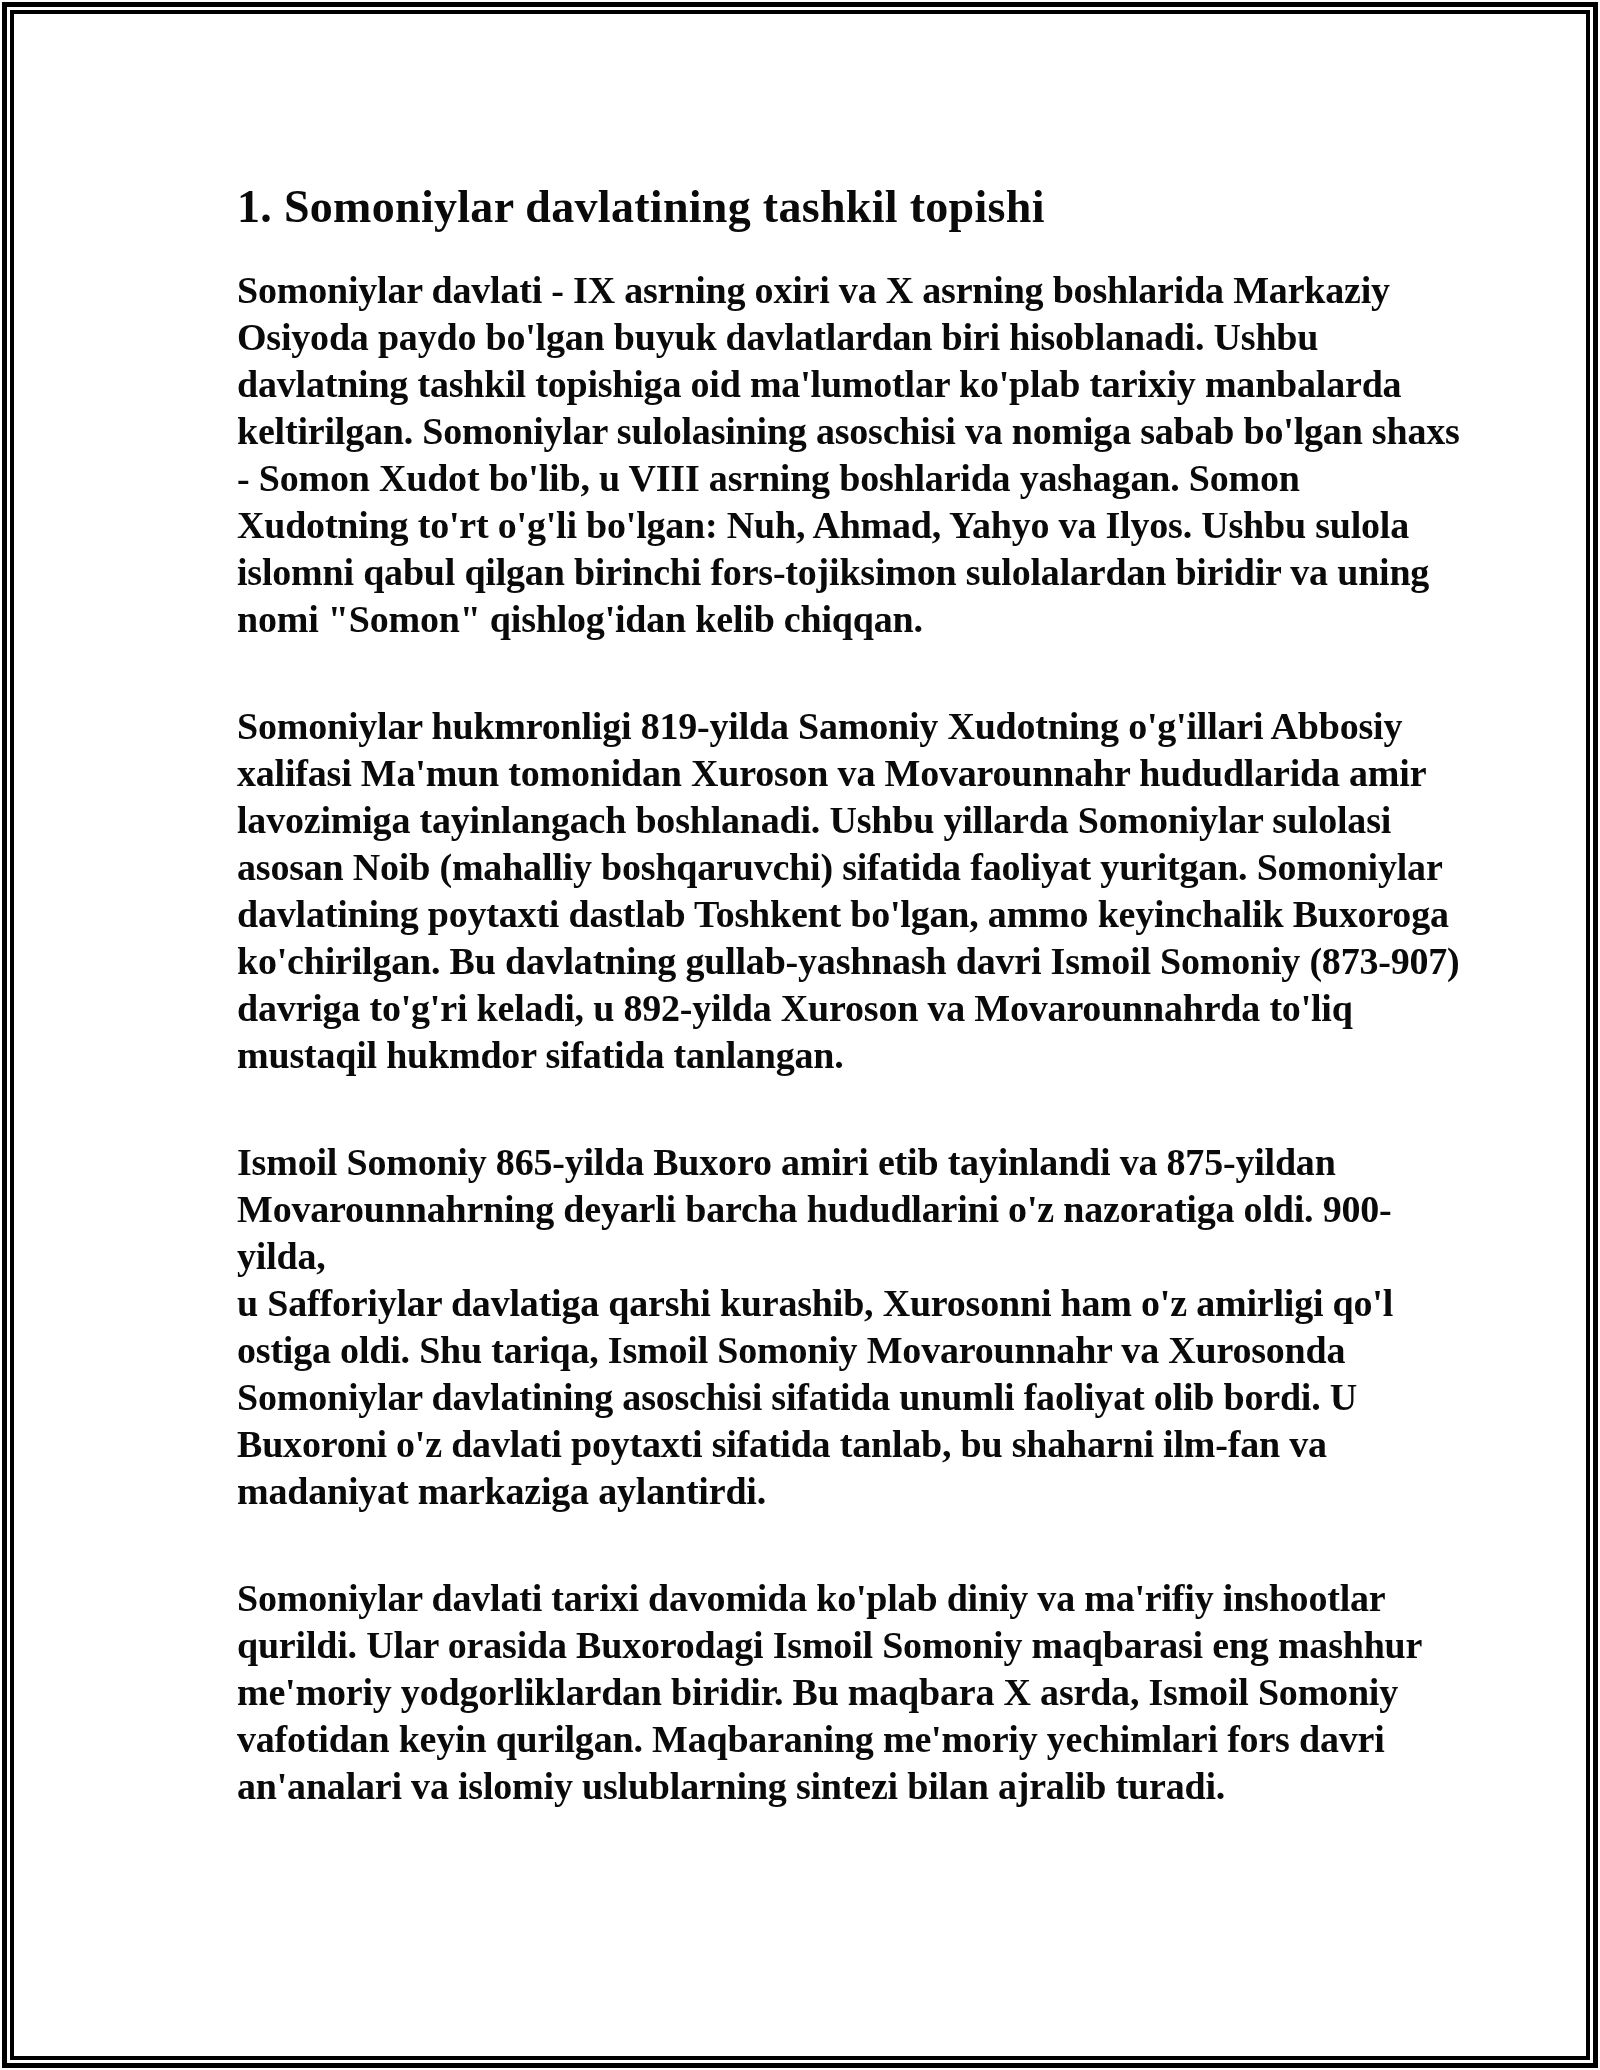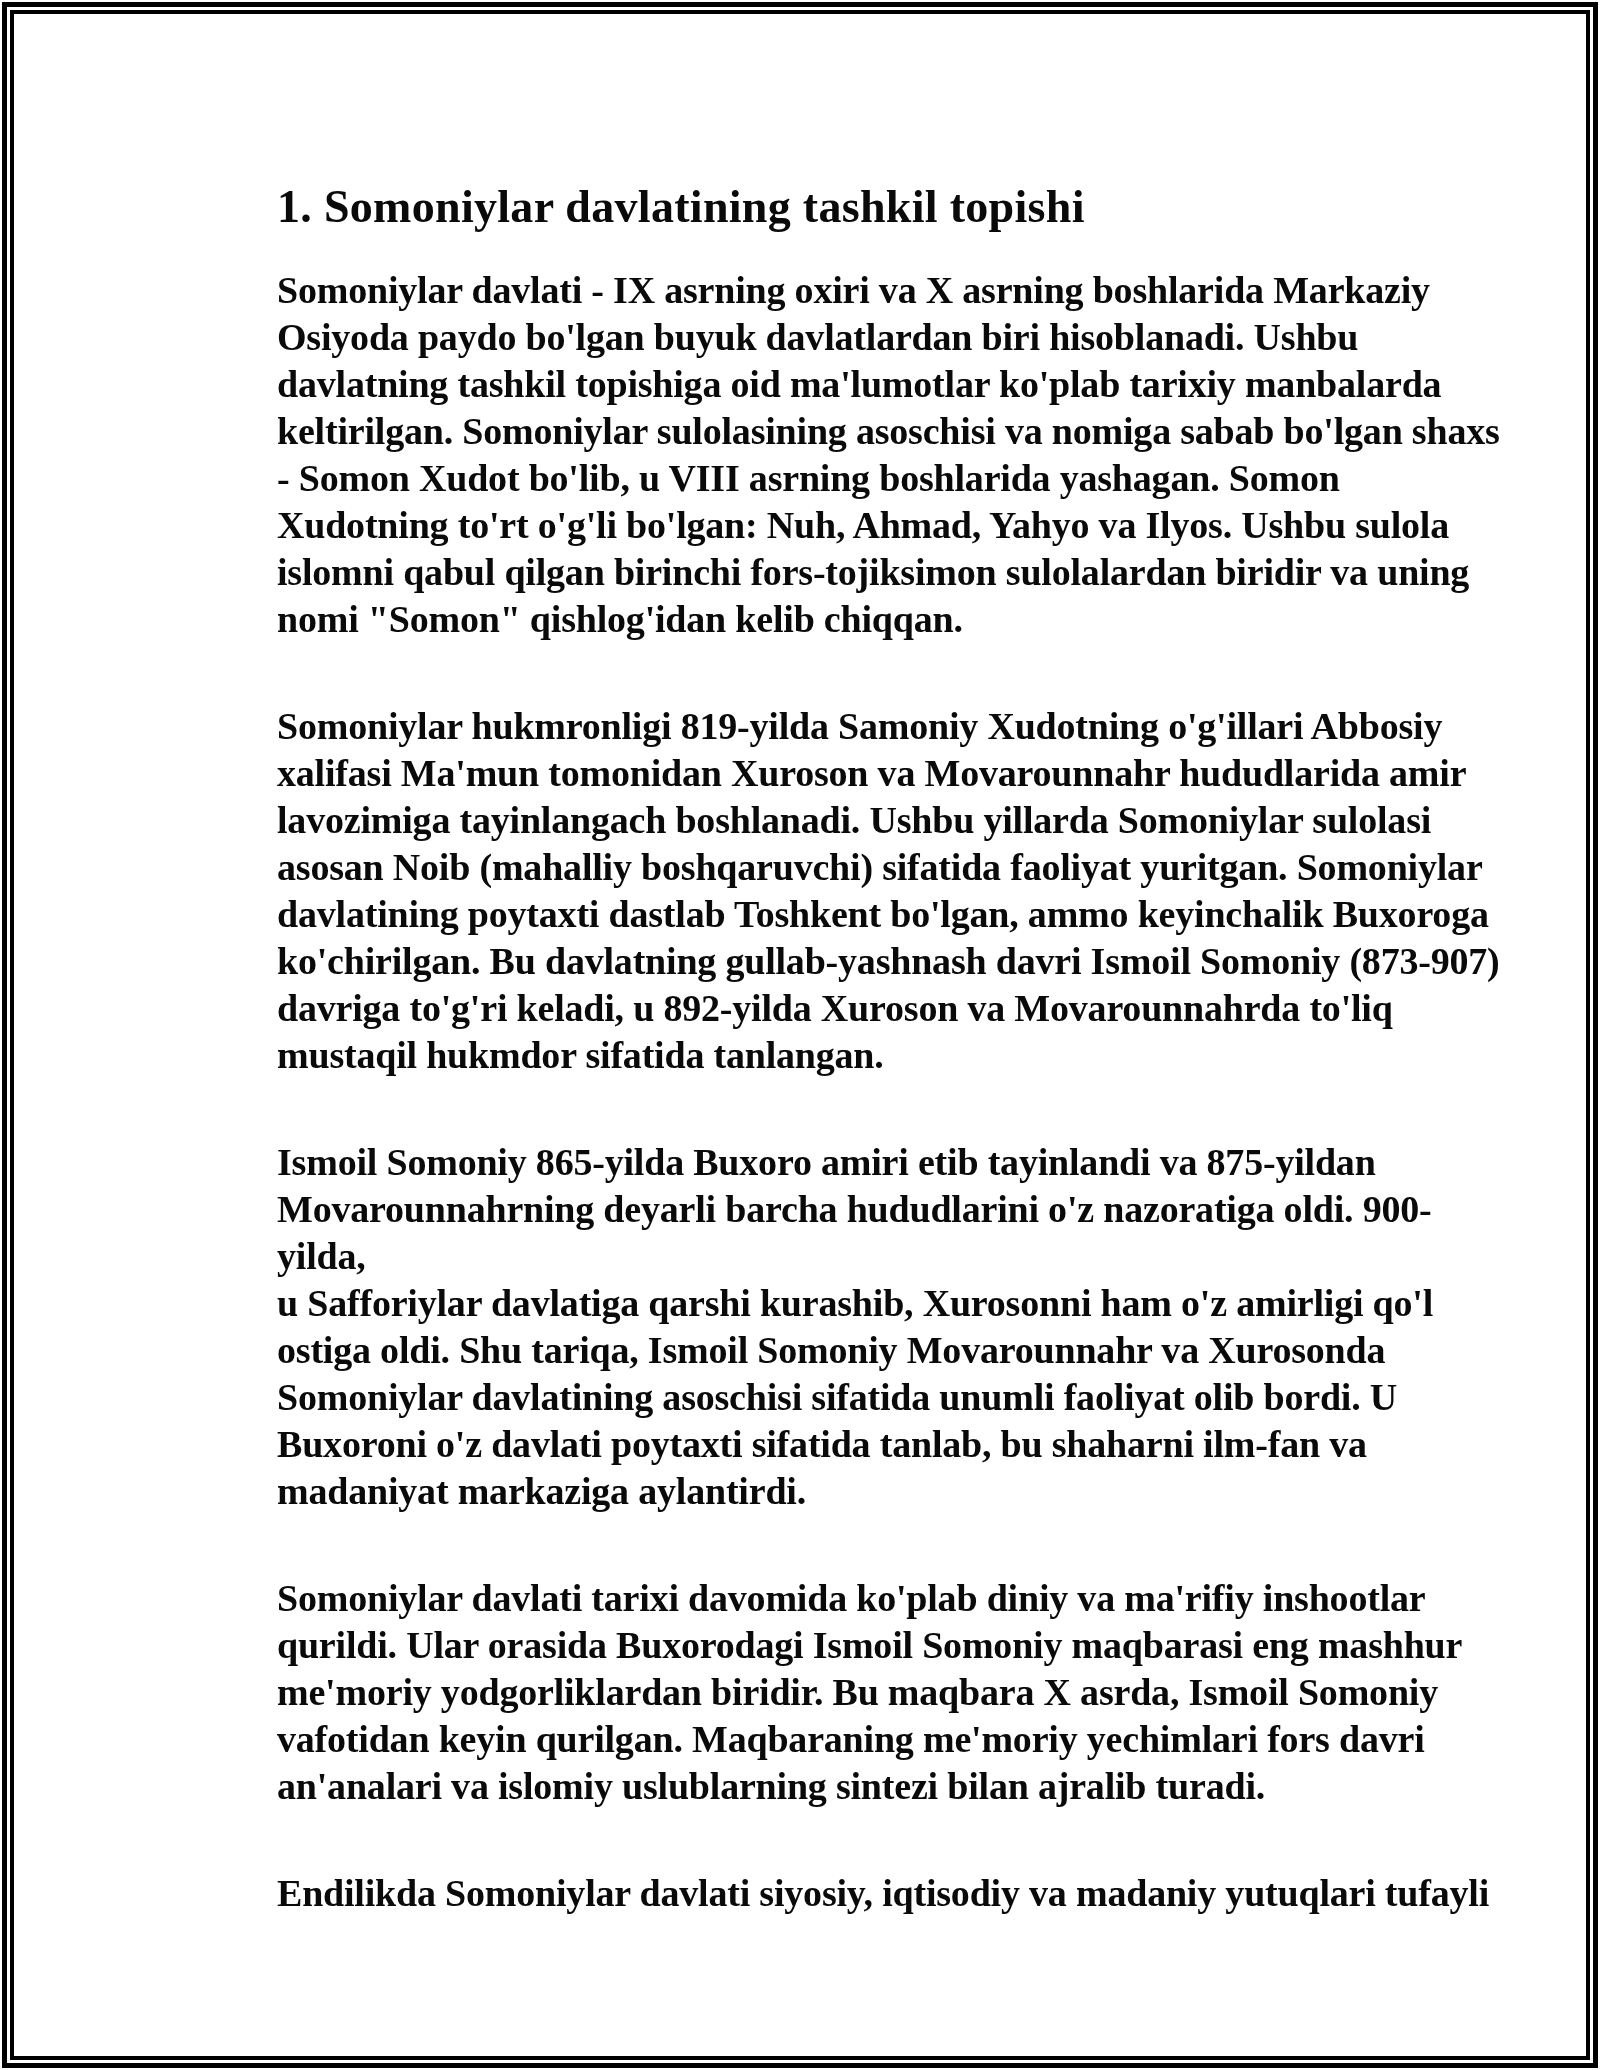--- a/index.html
+++ b/index.html
@@ -25,21 +25,20 @@
     position: absolute;
     inset: 10px;
     border: 4px solid #000000;
     pointer-events: none;
   }
   .content {
     position: absolute;
     left: 237px;
     top: 0;
     width: 1230px;
-    margin-left: 40px;
   }
   h1.heading {
     font-size: 46px;
     line-height: 54px;
     font-weight: bold;
     margin: 180px 0 33px 0;
     letter-spacing: 0.3px;
   }
   p.para {
     font-size: 38px;
@@ -84,14 +83,13 @@
 Somoniylar davlatining asoschisi sifatida unumli faoliyat olib bordi. U
 Buxoroni o'z davlati poytaxti sifatida tanlab, bu shaharni ilm-fan va
 madaniyat markaziga aylantirdi.</p>
 
   <p class="para">Somoniylar davlati tarixi davomida ko'plab diniy va ma'rifiy inshootlar
 qurildi. Ular orasida Buxorodagi Ismoil Somoniy maqbarasi eng mashhur
 me'moriy yodgorliklardan biridir. Bu maqbara X asrda, Ismoil Somoniy
 vafotidan keyin qurilgan. Maqbaraning me'moriy yechimlari fors davri
 an'analari va islomiy uslublarning sintezi bilan ajralib turadi.</p>
 
-  <p class="para">Endilikda Somoniylar davlati siyosiy, iqtisodiy va madaniy yutuqlari tufayli</p>
 </main>
 
 </body></html>

